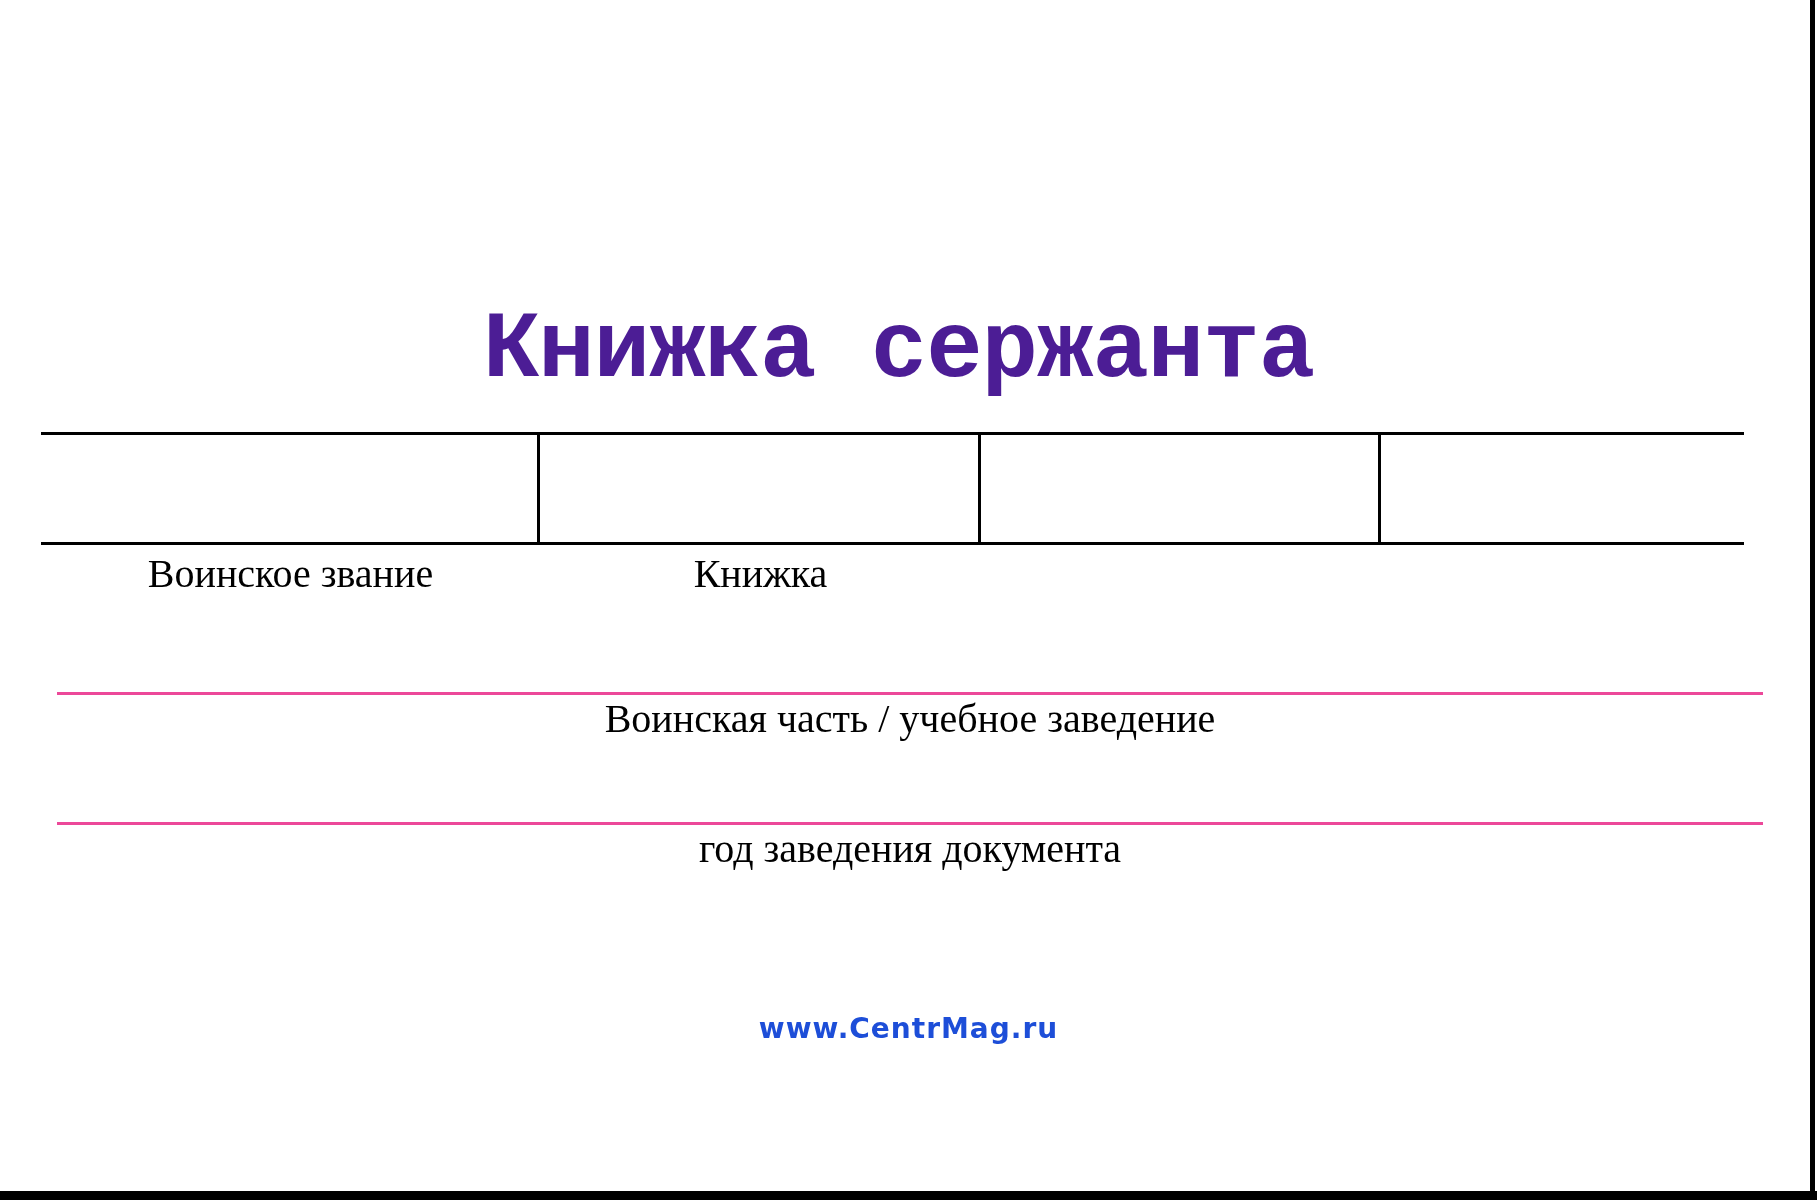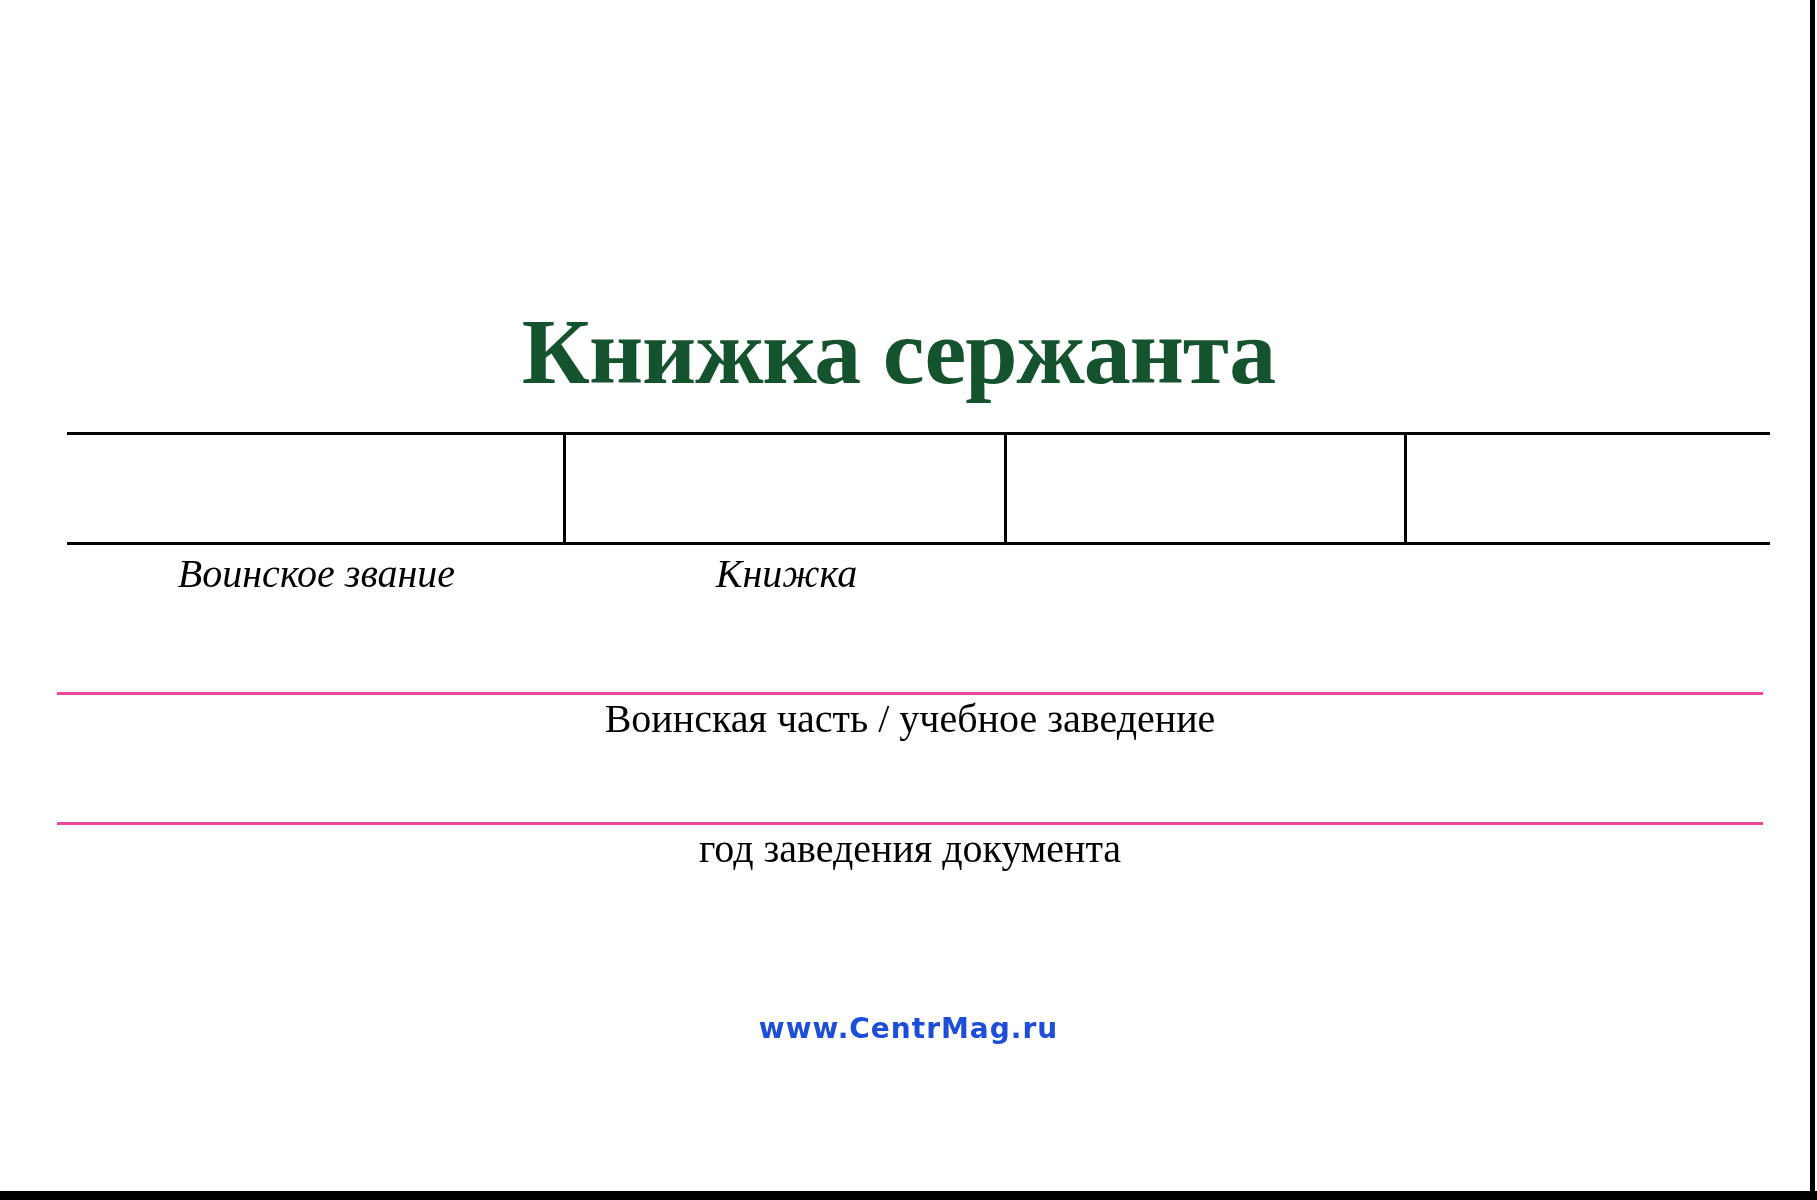--- a/index.html
+++ b/index.html
@@ -16,34 +16,33 @@
     position: absolute;
     inset: 0;
     background: #ffffff;
   }
   .title {
     position: absolute;
     top: 304px;
     left: 0;
     right: 20px;
     text-align: center;
-    font-family: Liberation Serif, serif;
+    font-family: Liberation Mono, monospace;
     font-weight: 700;
     font-size: 94px;
     letter-spacing: -1px;
     line-height: 1;
-    color: #14532d;
+    color: #4c1d95;
     white-space: nowrap;
   }
   .name-table {
     position: absolute;
-    left: 67px;
+    left: 41px;
     top: 432px;
     width: 1703px;
-    font-style: italic;
   }
   .cells-row {
     display: flex;
     height: 113px;
     border-top: 3px solid #000;
     border-bottom: 3px solid #000;
   }
   .cell { height: 100%; }
   .c1 { width: 29.3%; }
   .c2 { width: 25.9%; }

